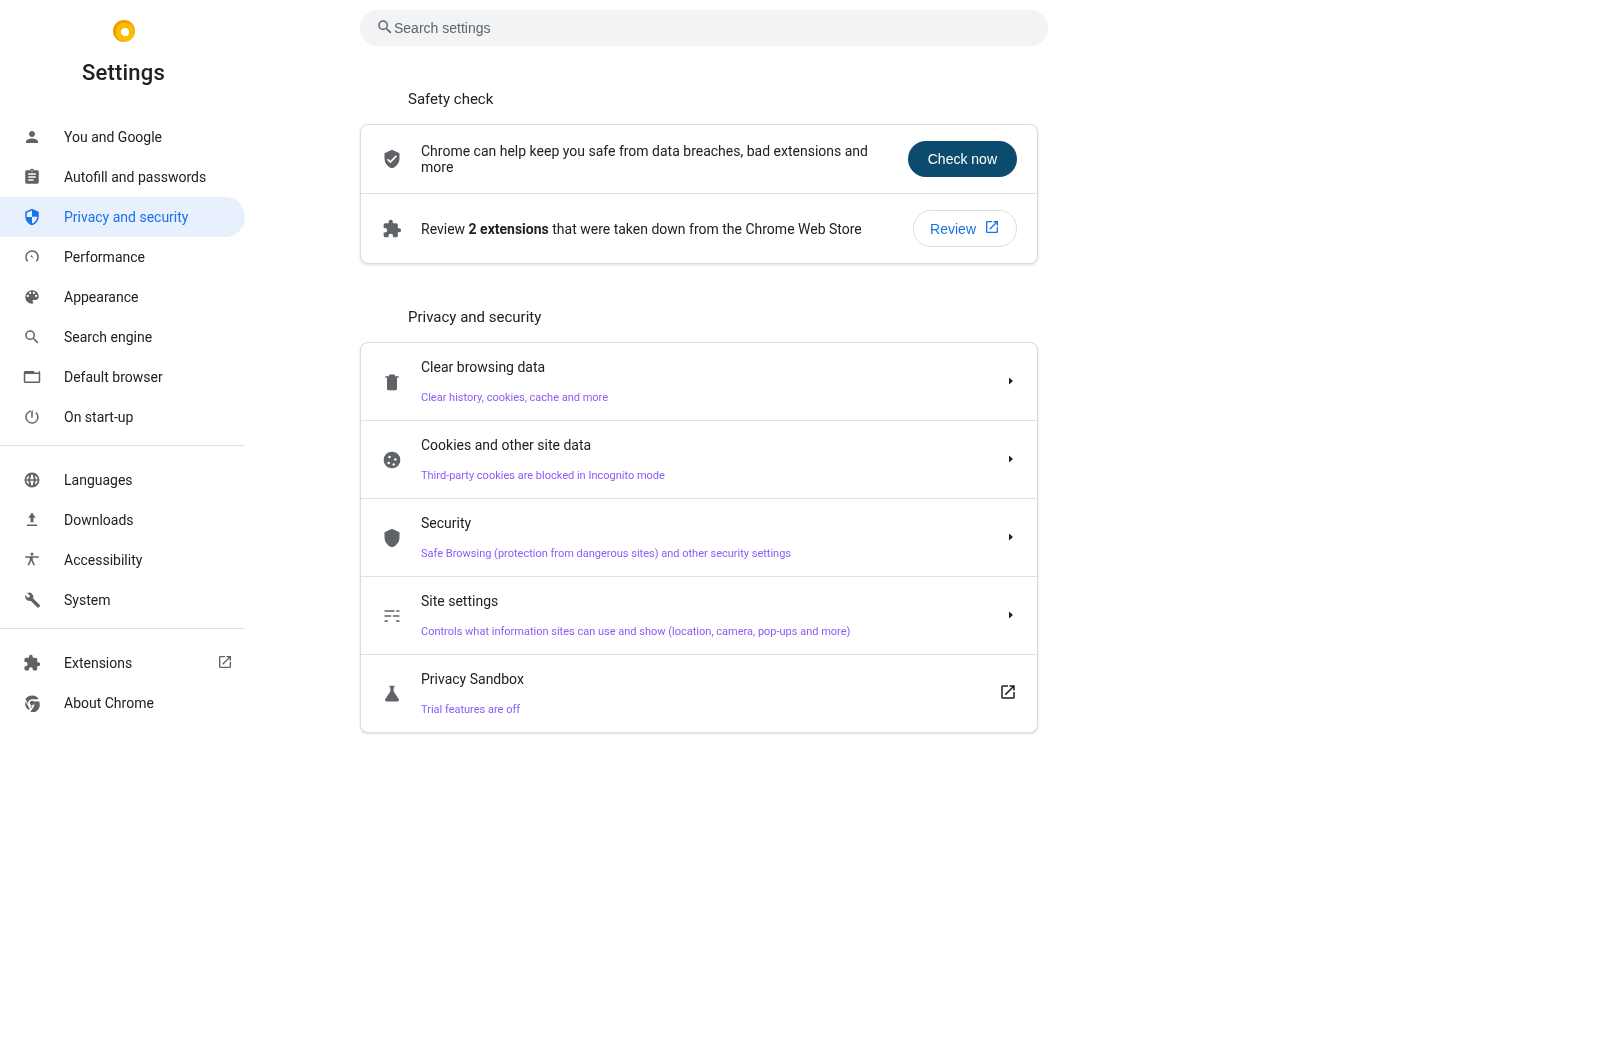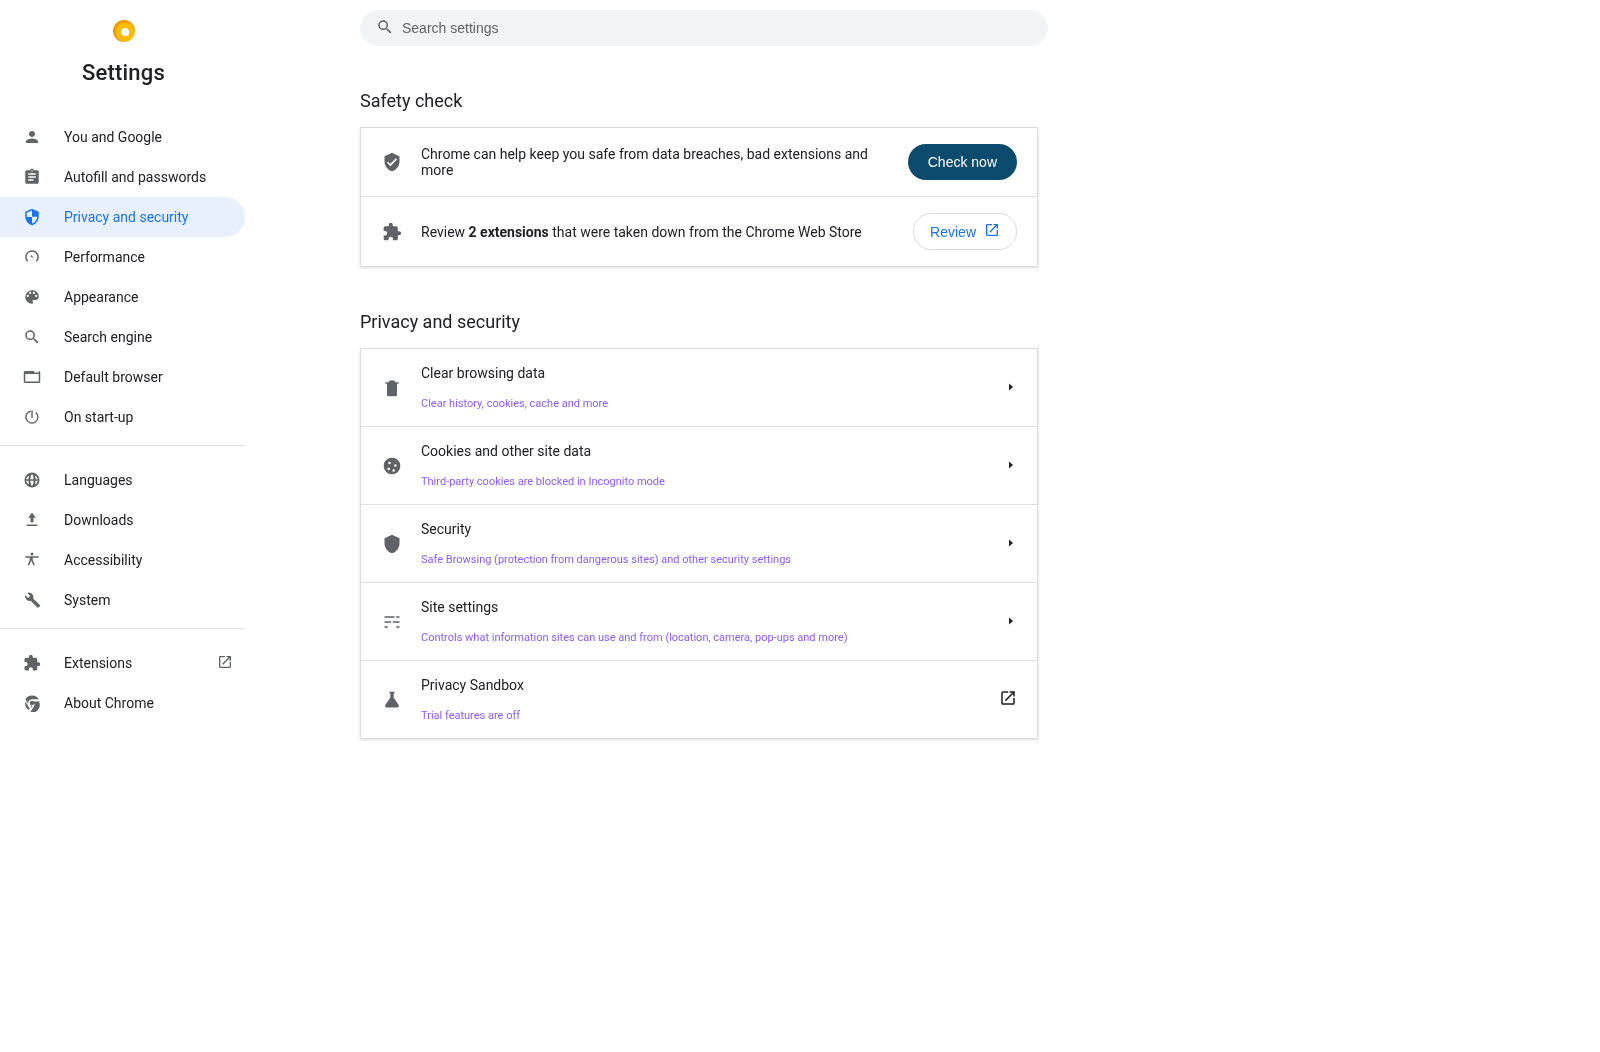--- a/index.html
+++ b/index.html
@@ -78,45 +78,46 @@
     padding-left: 115px;
   }
   .searchbar {
     background: #f1f3f4;
     width: 688px;
     height: 36px;
     border-radius: 18px;
     display: flex;
     align-items: center;
     padding: 0 16px;
-    gap: 8px;
+    gap: 0;
     color: #5f6368;
   }
   .searchbar svg { width: 18px; height: 18px; fill: #5f6368; }
   .search-input {
     border: none;
     outline: none;
     background: transparent;
     font-size: 14px;
     flex: 1;
     color: #202124;
   }
   .search-input::placeholder { color: #5f6368; }
 
   .content { width: 678px; }
   .section-title {
-    font-size: 18px;
+    font-size: 15px;
     color: #202124;
     font-weight: 400;
     margin-top: 44px;
     margin-bottom: 16px;
+    margin-left: 48px;
   }
   .card {
     border: 1px solid #dadce0;
-    border-radius: 0;
+    border-radius: 8px;
     background: #fff;
     box-shadow: 0 1px 2px rgba(60,64,67,0.1), 0 1px 3px rgba(60,64,67,0.08);
     overflow: hidden;
   }
   .card-row {
     display: flex;
     align-items: center;
     padding: 16px 20px;
     gap: 18px;
     min-height: 64px;
@@ -400,21 +401,21 @@
         </div>
 
         <div class="card-row list-row">
           <span class="row-icon">
             <svg viewBox="0 0 24 24">
                 <path d="M3 17h4v2H3v-2zm0-6h8v2H3v-2zm0-6h12v2H3V5zm14 12v2h4v-2h-4zm-4-6v2h8v-2h-8zm4-6v2h4V5h-4z"></path>
               </svg>
           </span>
           <div class="row-text">
             <div class="row-title">Site settings</div>
-            <div class="row-sub">Controls what information sites can use and from (location, camera, pop-ups and more)</div>
+            <div class="row-sub">Controls what information sites can use and show (location, camera, pop-ups and more)</div>
           </div>
           <span class="row-chevron">
             <svg viewBox="0 0 24 24">
                 <path d="M8 5l8 7-8 7z"></path>
               </svg>
           </span>
         </div>
 
         <div class="card-row list-row">
           <span class="row-icon">

